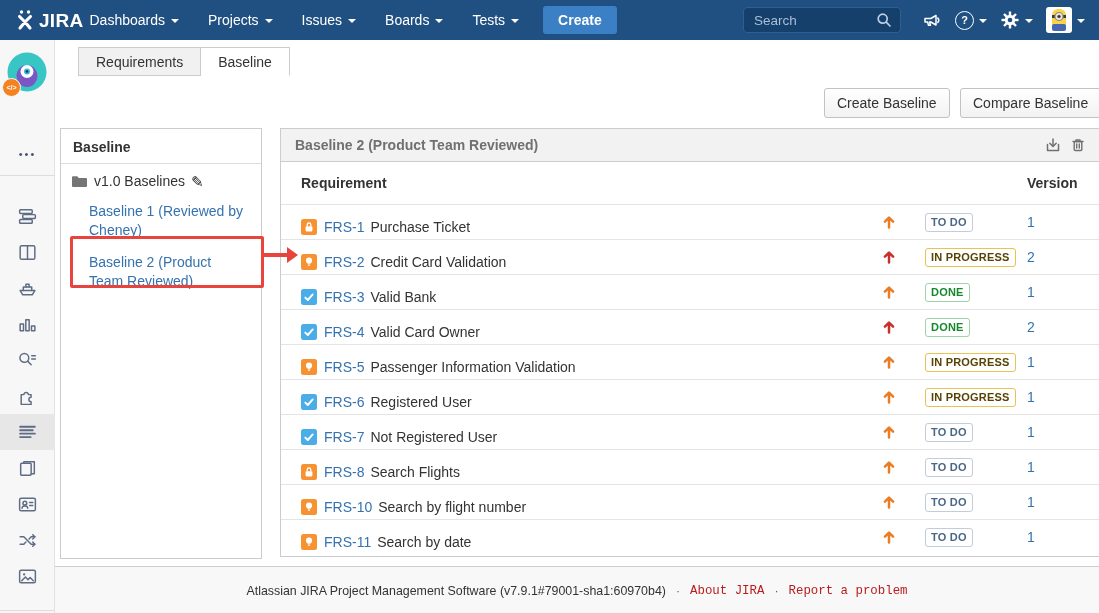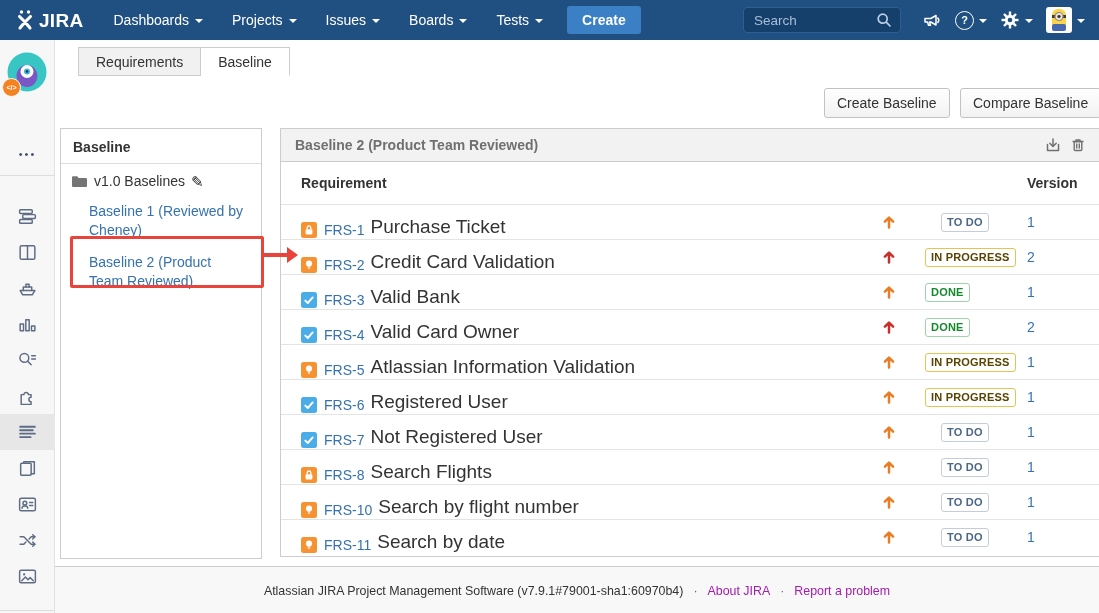--- a/index.html
+++ b/index.html
@@ -7,21 +7,21 @@
     width:1099px;height:613px;position:relative;overflow:hidden;
     background:#fff;font-family:"Liberation Sans","DejaVu Sans",sans-serif;
     -webkit-font-smoothing:antialiased;
   }
   a{text-decoration:none;cursor:pointer;}
   
   .topnav{position:absolute;left:0;top:0;width:1099px;height:40px;background:#205081;
     display:flex;align-items:center;color:#fff;z-index:30;}
   .logo{display:flex;align-items:flex-end;margin-left:14px;gap:3px;}
   .logo-text{font-weight:bold;font-size:19px;letter-spacing:.3px;}
-  .nav-menu{display:flex;margin-left:30px;gap:29px;align-items:center;}
+  .nav-menu{display:flex;margin-left:6px;gap:29px;align-items:center;}
   .nav-item{display:flex;align-items:center;gap:6px;color:#fff;font-size:14px;}
   .caret{width:0;height:0;border-left:4px solid transparent;border-right:4px solid transparent;
     border-top:4px solid #fff;margin-top:2px;}
   .create-btn{margin-left:24px;background:#3b7fc4;border:none;border-radius:3px;
     color:#fff;font-weight:bold;font-size:14px;padding:6px 15px;font-family:inherit;cursor:pointer;}
   .nav-right{margin-left:auto;display:flex;gap:13px;margin-right:14px;}
   .search-box{display:flex;align-items:center;background:#15406b;border:1px solid #2e5e94;
     border-radius:4px;height:26px;width:158px;padding:0 8px;box-sizing:border-box;margin-right:8px;}
   .search-input{flex:1;background:transparent;border:none;outline:none;color:#d8e4f3;
     font-size:13.5px;width:100px;font-family:inherit;}
@@ -77,41 +77,41 @@
   .th-req{flex:1;font-weight:bold;font-size:14px;color:#333;}
   .col-arrow{width:40px;display:flex;justify-content:center;flex:none;}
   .col-status{width:110px;padding-left:16px;box-sizing:border-box;flex:none;}
   .col-version{width:90px;padding-left:8px;box-sizing:border-box;flex:none;}
   .th-ver{font-weight:bold;font-size:14px;color:#333;}
   .req-row{display:flex;align-items:center;height:35px;padding-left:20px;box-sizing:border-box;
     border-top:1px solid #e4e4e4;}
   .req-main{flex:1;display:flex;align-items:flex-end;min-width:0;margin-top:9px;}
   .type-icon{width:16px;height:16px;flex:none;display:flex;}
   .req-key{color:#3572b0;font-size:14px;margin-left:7px;white-space:nowrap;}
-  .req-summary{color:#333;font-size:19px;margin-left:6px;white-space:nowrap;overflow:hidden;}
+  .req-summary{color:#333;font-size:14px;margin-left:6px;white-space:nowrap;overflow:hidden;}
   .prio{display:flex;}
   .badge{display:inline-block;font-size:11px;font-weight:bold;padding:2px 5px 2px 5px;
     border:1px solid;border-radius:3px;line-height:1.1;background:#fff;letter-spacing:.2px;}
-  .st-todo{color:#4a6785;border-color:#c3ccd9;margin-left:16px;}
+  .st-todo{color:#4a6785;border-color:#c3ccd9;}
   .st-inprogress{color:#594300;border-color:#e8c34f;}
   .st-done{color:#14892c;border-color:#9fd3a8;text-align:right;}
   .ver-link{color:#3572b0;font-size:14px;}
   
   .annotation-box{position:absolute;left:70px;top:236px;width:188px;height:46px;
     border:3px solid #e8443c;border-radius:2px;z-index:15;pointer-events:none;}
   .annotation-arrow-line{position:absolute;left:262px;top:253px;width:26px;height:4px;
     background:#e8443c;z-index:15;pointer-events:none;}
   .annotation-arrow-head{position:absolute;left:287px;top:247px;width:0;height:0;
     border-top:8px solid transparent;border-bottom:8px solid transparent;
     border-left:11px solid #e8443c;z-index:15;pointer-events:none;}
   
   .footer{position:absolute;left:55px;top:566px;width:1044px;height:47px;background:#f8f8f8;
     border-top:1px solid #ccc;display:flex;align-items:center;justify-content:center;
     gap:10px;font-size:12.4px;color:#333;}
-  .footer a{color:#a21caf;}
+  .footer a{color:#b91c1c;font-family:Liberation Mono, monospace;}
   .footer .dot{color:#666;}
 </style>
 </head>
 <body>
 
 <header class="topnav">
   <a class="logo">
     <span style="display:flex;">
       <svg width="22" height="24" viewBox="0 0 20 24">
         <circle cx="6.5" cy="4" r="1.7" fill="#fff"></circle>
@@ -473,21 +473,21 @@
     <span class="req-main">
       <span class="type-icon">
             <svg width="16" height="16" viewBox="0 0 16 16">
               <rect width="16" height="16" rx="2.5" fill="#f79232"></rect>
               <circle cx="8" cy="6.6" r="3.1" fill="#fff"></circle>
               <rect x="6.8" y="9.5" width="2.4" height="1" fill="#fff"></rect>
               <rect x="7.2" y="11.1" width="1.6" height="0.9" fill="#fff"></rect>
             </svg>
           </span>
       <a class="req-key">FRS-5</a>
-      <span class="req-summary">Atlassian Information Validation</span>
+      <span class="req-summary">Passenger Information Validation</span>
     </span>
     <span class="col-arrow">
           <span class="prio">
             <svg width="16" height="16" viewBox="0 0 16 16">
               <path d="M8 13.5 V3.8 M3.9 7.7 8 3.6 l4.1 4.1" fill="none" stroke="#ea7d24" stroke-width="2.5" stroke-linecap="round" stroke-linejoin="round"></path>
             </svg>
           </span>
         </span>
     <span class="col-status"><span class="badge st-inprogress">IN PROGRESS</span></span>
     <span class="col-version"><a class="ver-link">1</a></span>

